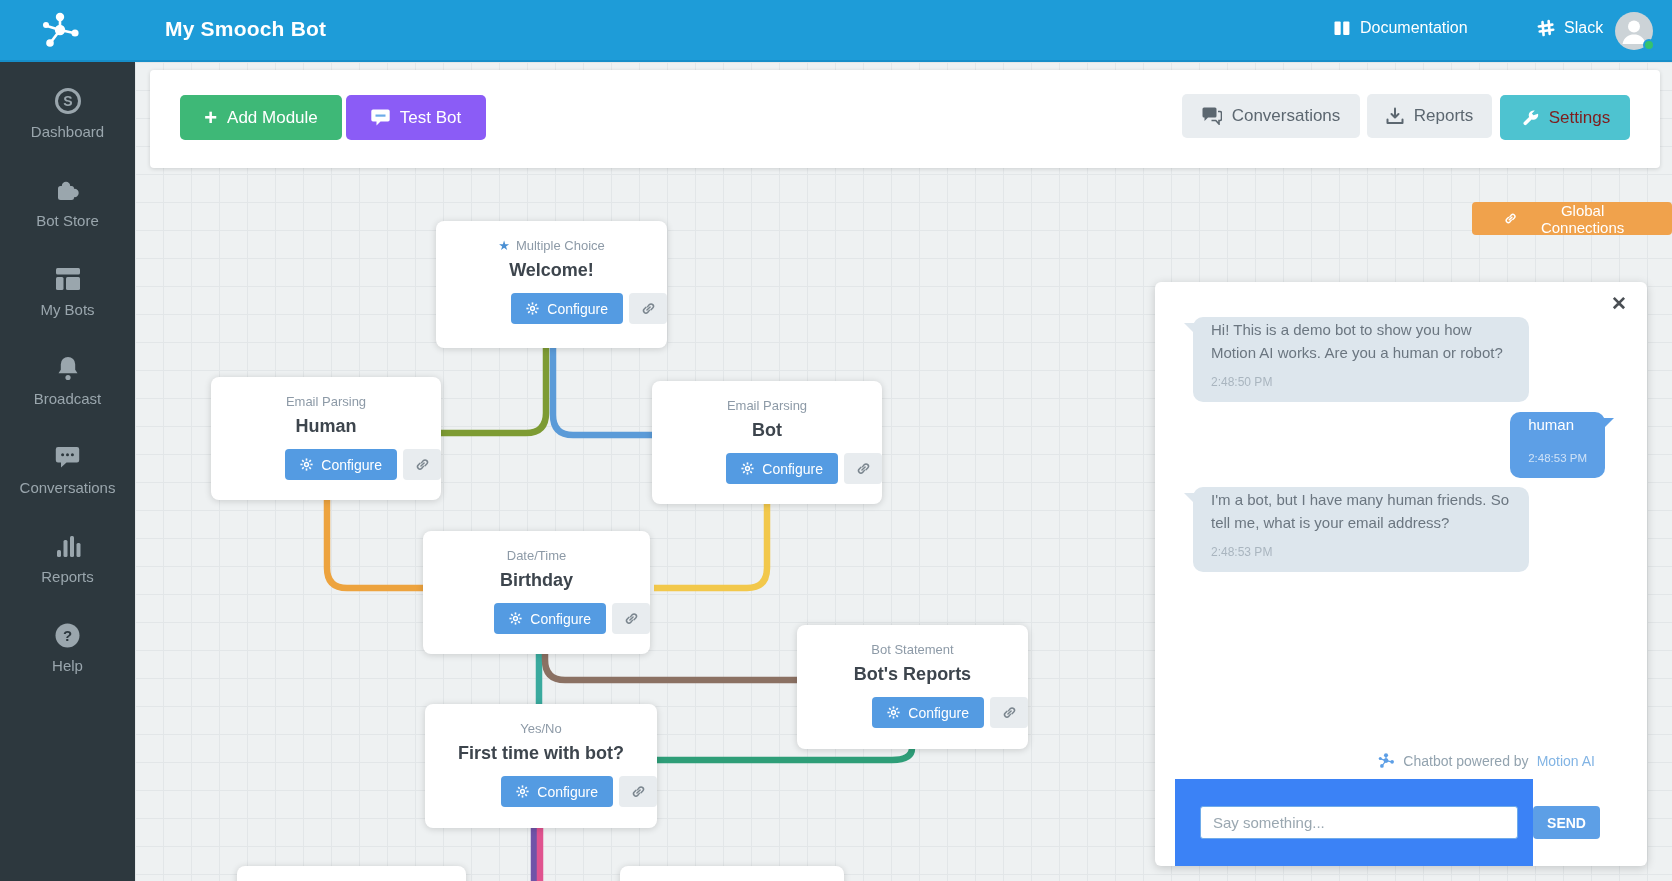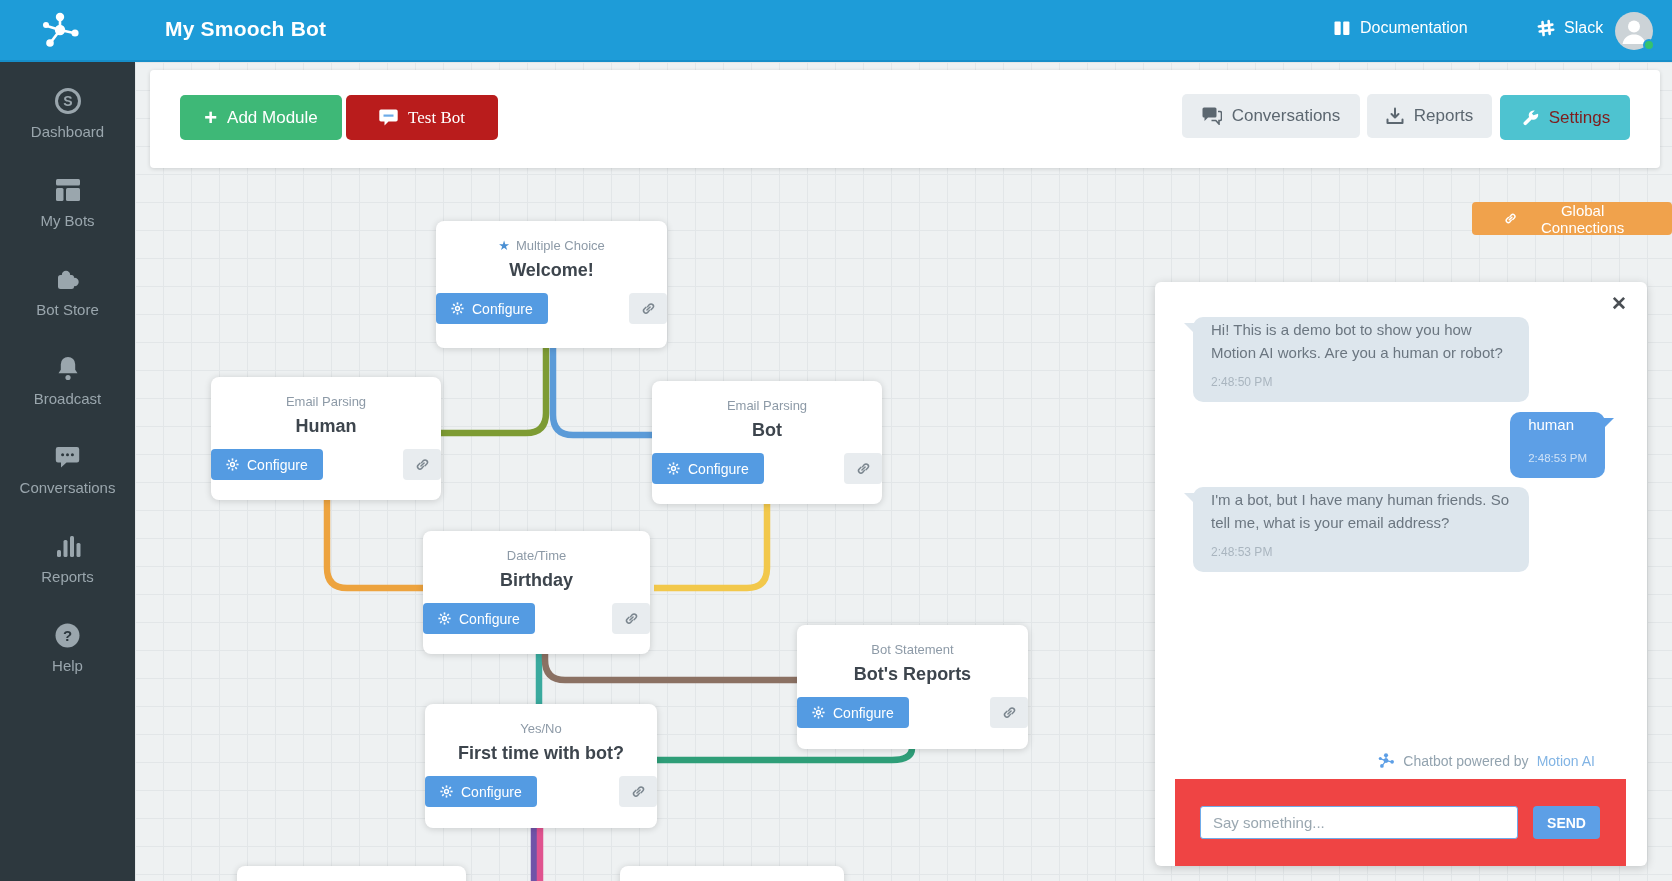--- a/index.html
+++ b/index.html
@@ -35,37 +35,37 @@
 
   .flow-svg { position:absolute; left:0; top:0; pointer-events:none; }
 
   
   .toolbar { position:absolute; left:15px; top:8px; width:1510px; height:98px; background:#fff;
     border-radius:4px; box-shadow:0 1px 4px rgba(0,0,0,.14); }
   .tb-btn { position:absolute; top:25px; height:45px; border:none; border-radius:5px; font-family:inherit;
     font-size:17px; display:flex; align-items:center; justify-content:center; gap:10px; cursor:pointer; }
   .btn-add { left:30px; width:162px; background:#3eb877; color:#fff; }
   .btn-add .plus { font-size:22px; font-weight:bold; line-height:1; }
-  .btn-test { left:196px; width:152px; background:#b91c1c; color:#fff;font-family:Liberation Serif, serif; }
+  .btn-test { left:196px; width:140px; background:#8b5cf6; color:#fff; }
   .tb-right { top:24px; height:44px; background:#e9edf0; color:#5c6770; }
   .btn-convs { left:1032px; width:178px; }
   .btn-reports { left:1217px; width:125px; }
   .btn-settings { left:1350px; width:130px; background:#4ec3d0; color:#7f1d1d; }
 
   
   .global-conn { position:absolute; left:1337px; top:140px; height:33px; padding:0 32px; background:#f0a24c;
     color:#fff; font-size:15px; border:none; border-radius:4px; display:flex; align-items:center; gap:8px; cursor:pointer; font-family:inherit; }
 
   
   .module-card { position:absolute; background:#fff; border-radius:8px; box-shadow:0 1px 7px rgba(0,0,0,.16);
     text-align:center; cursor:pointer; }
   .module-type { margin-top:17px; font-size:13px; color:#8d9aa7; display:flex; align-items:center; justify-content:center; gap:6px; }
   .module-type .star { color:#4a8fd3; font-size:13px; }
   .module-title { margin-top:7px; font-size:18px; font-weight:bold; color:#3d454d; }
-  .module-buttons { margin-top:12px; display:flex; justify-content:space-between; gap:20px; }
+  .module-buttons { margin-top:12px; display:flex; justify-content:flex-end; gap:6px; }
   .btn-configure { height:31px; padding:0 15px; background:#549be2; border:none; border-radius:4px; color:#fff;
     font-size:14px; display:inline-flex; align-items:center; gap:8px; cursor:pointer; font-family:inherit; }
   .btn-chain { height:31px; width:38px; background:#e8ecef; border:none; border-radius:4px;
     display:inline-flex; align-items:center; justify-content:center; cursor:pointer; }
 
   
   .chat-panel { position:absolute; left:1020px; top:220px; width:492px; height:584px; background:#fff;
     border-radius:6px; box-shadow:0 2px 10px rgba(0,0,0,.18); }
   .chat-close { position:absolute; right:20px; top:10px; font-size:19px; font-weight:bold; color:#4a4f54; cursor:pointer; }
   .bubble { position:absolute; border-radius:10px; font-size:15px; line-height:1.5; padding:2px 18px 11px; }
@@ -74,21 +74,21 @@
   .bubble-bot .time { color:#a9b5bf; }
   .bubble-bot::before { content:""; position:absolute; left:-9px; top:6px; border-top:11px solid #dde6ed; border-left:11px solid transparent; }
   .bubble-user { right:42px; background:#5d9fe6; color:#fff; text-align:left; }
   .bubble-user .time { color:#cfe2f7; font-size:11.5px; margin-top:13px; }
   .bubble-user::before { content:""; position:absolute; right:-9px; top:6px; border-top:11px solid #5d9fe6; border-right:11px solid transparent; }
   .b1 { top:35px; }
   .b2 { top:130px; }
   .b3 { top:205px; }
   .powered { position:absolute; top:470px; right:52px; display:flex; align-items:center; gap:8px; font-size:14px; color:#93a3af; }
   .powered a { color:#82b4e4; text-decoration:none; cursor:pointer; }
-  .chat-footer { position:absolute; left:20px; top:497px; width:451px; height:87px; background:#ef4444; }
+  .chat-footer { position:absolute; left:20px; top:497px; width:358px; height:87px; background:#3b82f6; }
   .chat-input { position:absolute; left:25px; top:27px; width:318px; height:33px; border:1px solid #6fabe9; border-radius:3px;
     font-family:inherit; font-size:15px; color:#3c444b; padding:0 12px; outline:none; background:#fff; }
   .chat-input::placeholder { color:#9aa7b0; }
   .btn-send { position:absolute; left:358px; top:27px; width:67px; height:33px; background:#5d9fe6; color:#fff;
     border:none; border-radius:4px; font-family:inherit; font-size:14px; font-weight:bold; cursor:pointer; }
 </style>
 </head>
 <body>
 
 <div class="header">
@@ -143,38 +143,38 @@
       <svg width="28" height="28" viewBox="0 0 28 28">
         <circle cx="14" cy="14" r="11.5" fill="none" stroke="#9aa6ad" stroke-width="3"></circle>
         <text x="14" y="19" text-anchor="middle" font-size="14" font-weight="bold" fill="#9aa6ad" font-family="Liberation Sans, sans-serif">S</text>
       </svg>
     </span>
     <span class="lbl">Dashboard</span>
   </div>
 
   <div class="side-item">
     <span class="icn">
+      <svg width="26" height="26" viewBox="0 0 26 26" fill="#9aa6ad">
+        <rect x="3" y="9" width="16" height="14" rx="2.5"></rect>
+        <circle cx="11" cy="9" r="4.2"></circle>
+        <circle cx="19.5" cy="16" r="4.2"></circle>
+      </svg>
+    </span>
+    <span class="lbl">Bot Store</span>
+  </div>
+
+  <div class="side-item">
+    <span class="icn">
       <svg width="26" height="24" viewBox="0 0 26 24" fill="#9aa6ad">
         <rect x="1" y="1" width="24" height="6.5" rx="1.5"></rect>
         <rect x="1" y="10" width="7.5" height="13" rx="1.5"></rect>
         <rect x="11" y="10" width="14" height="13" rx="1.5"></rect>
       </svg>
     </span>
     <span class="lbl">My Bots</span>
-  </div>
-
-  <div class="side-item">
-    <span class="icn">
-      <svg width="26" height="26" viewBox="0 0 26 26" fill="#9aa6ad">
-        <rect x="3" y="9" width="16" height="14" rx="2.5"></rect>
-        <circle cx="11" cy="9" r="4.2"></circle>
-        <circle cx="19.5" cy="16" r="4.2"></circle>
-      </svg>
-    </span>
-    <span class="lbl">Bot Store</span>
   </div>
 
   <div class="side-item">
     <span class="icn">
       <svg width="26" height="27" viewBox="0 0 26 27" fill="#9aa6ad">
         <path d="M13 2a7.2 7.2 0 0 1 7.2 7.2v5.6l2.3 3.4H3.5l2.3-3.4V9.2A7.2 7.2 0 0 1 13 2z"></path>
         <circle cx="13" cy="22.5" r="2.6"></circle>
       </svg>
     </span>
     <span class="lbl">Broadcast</span>

